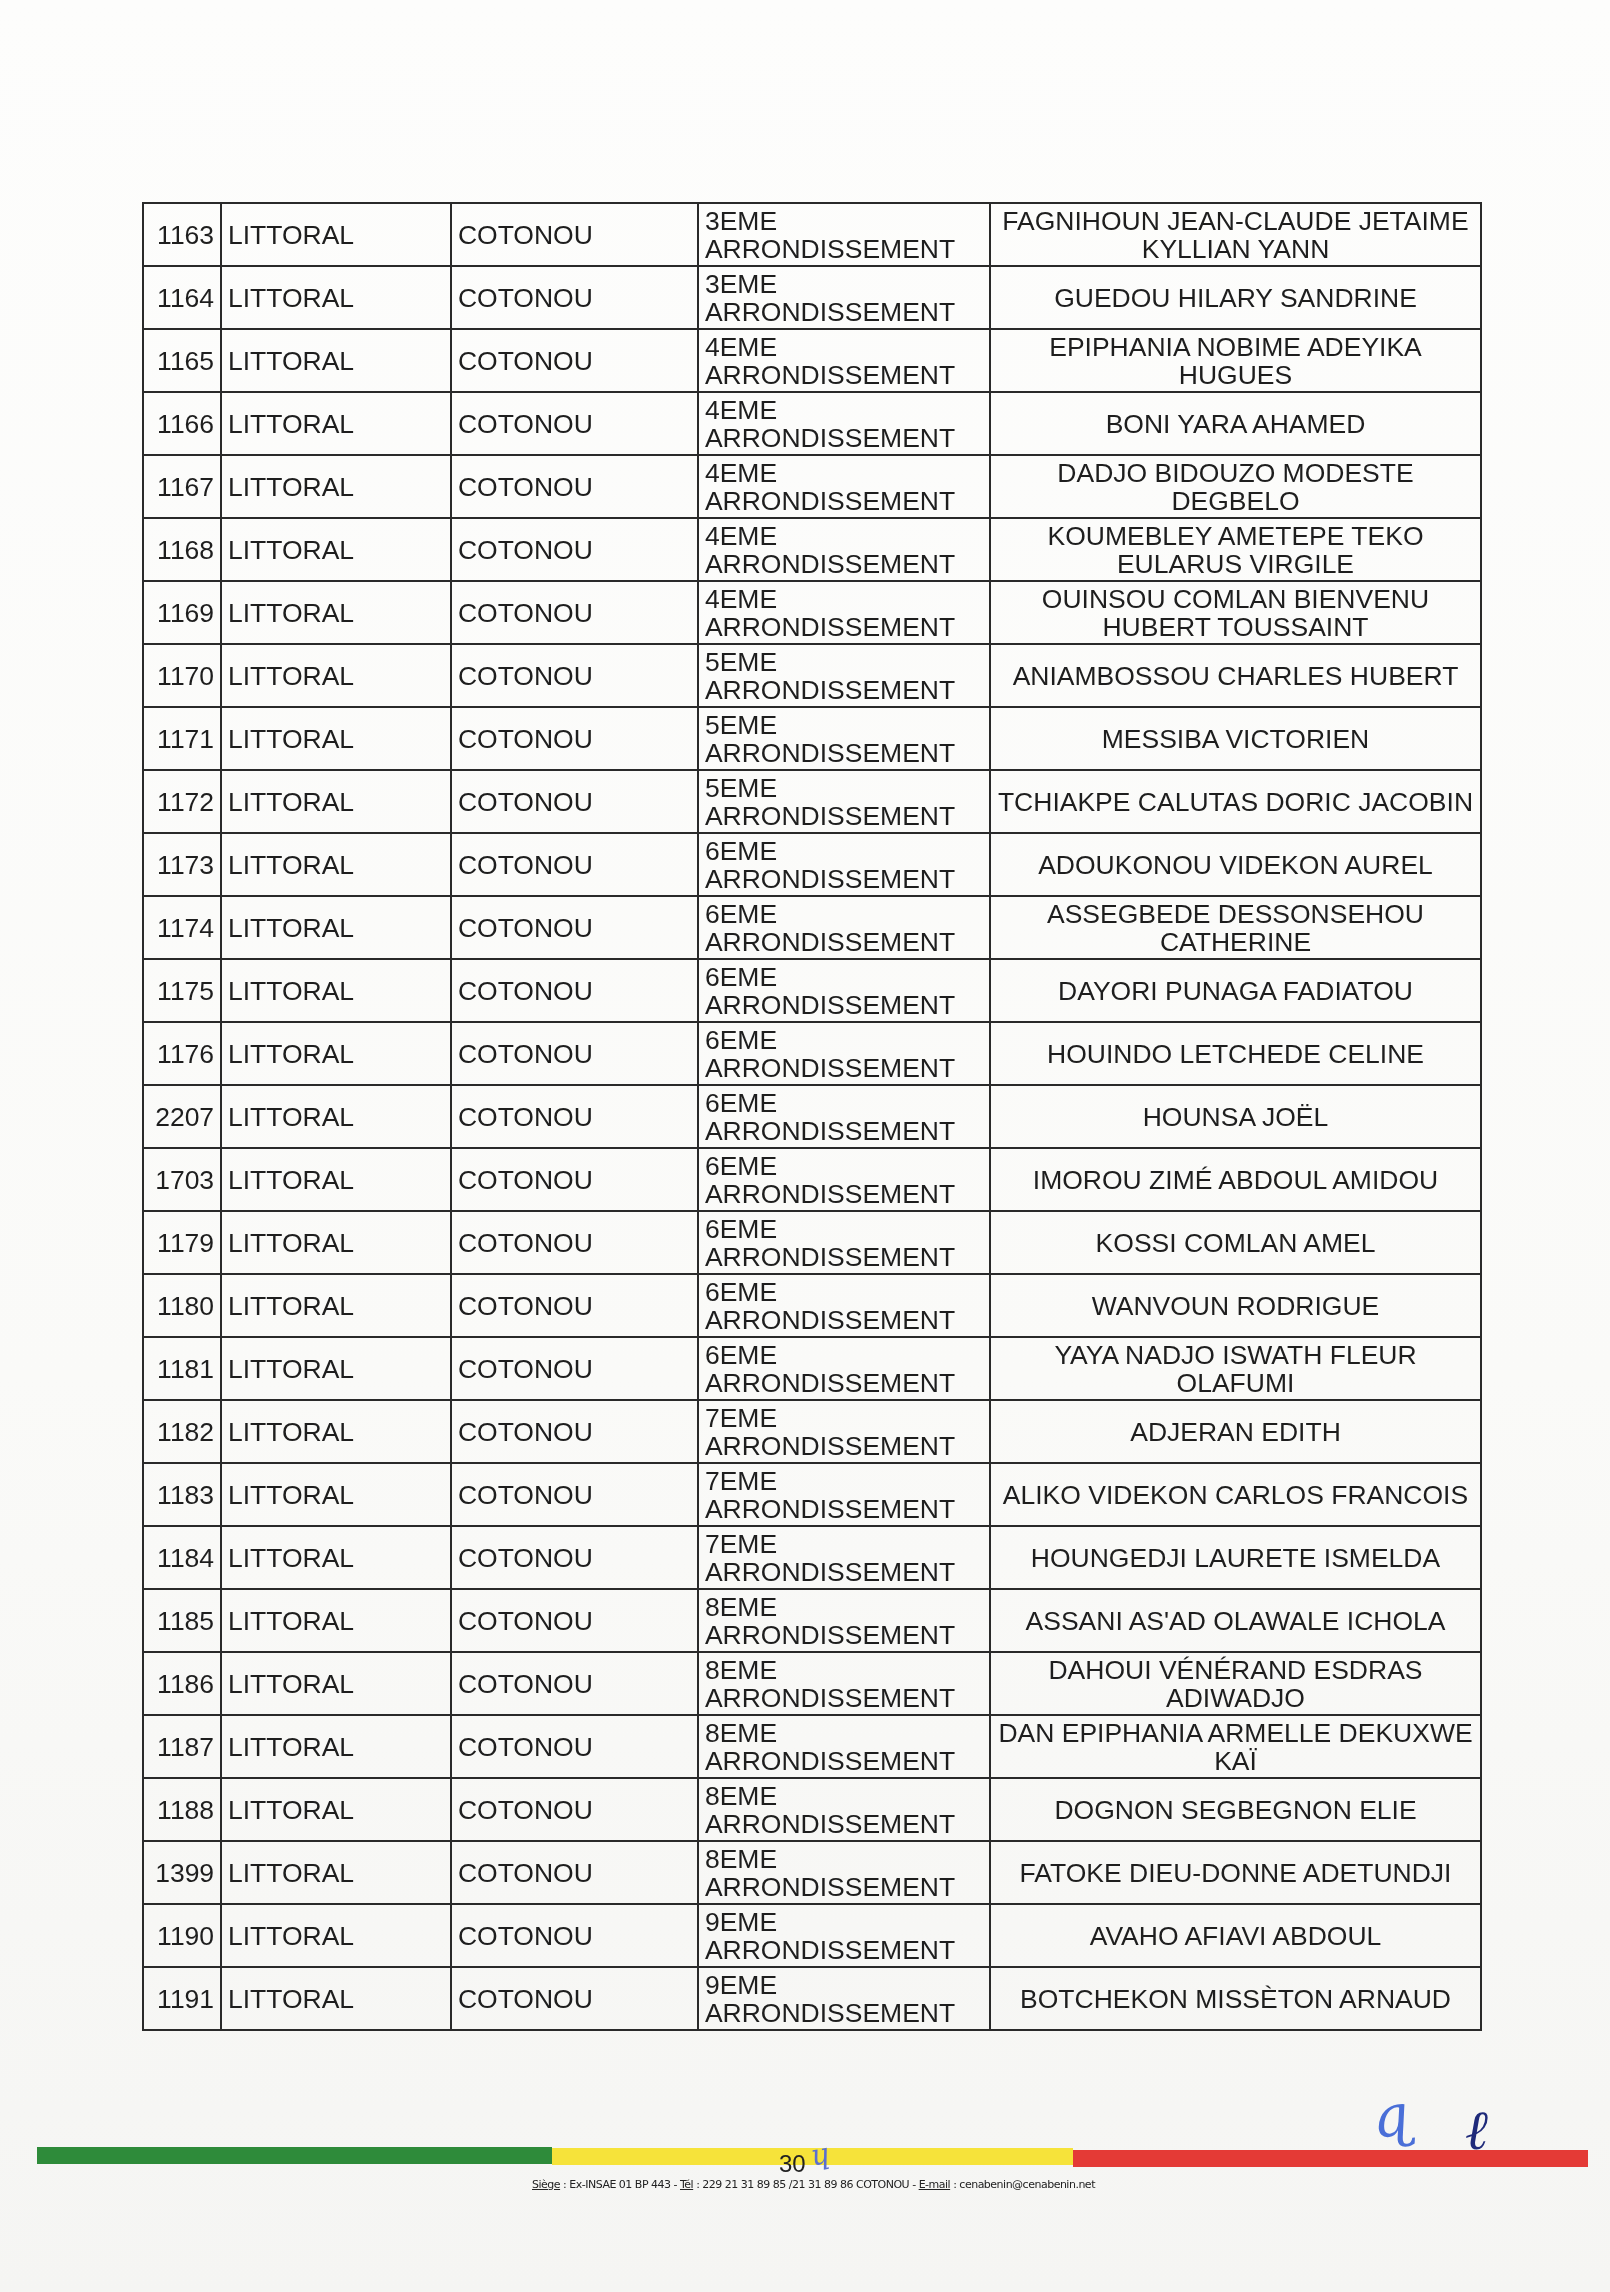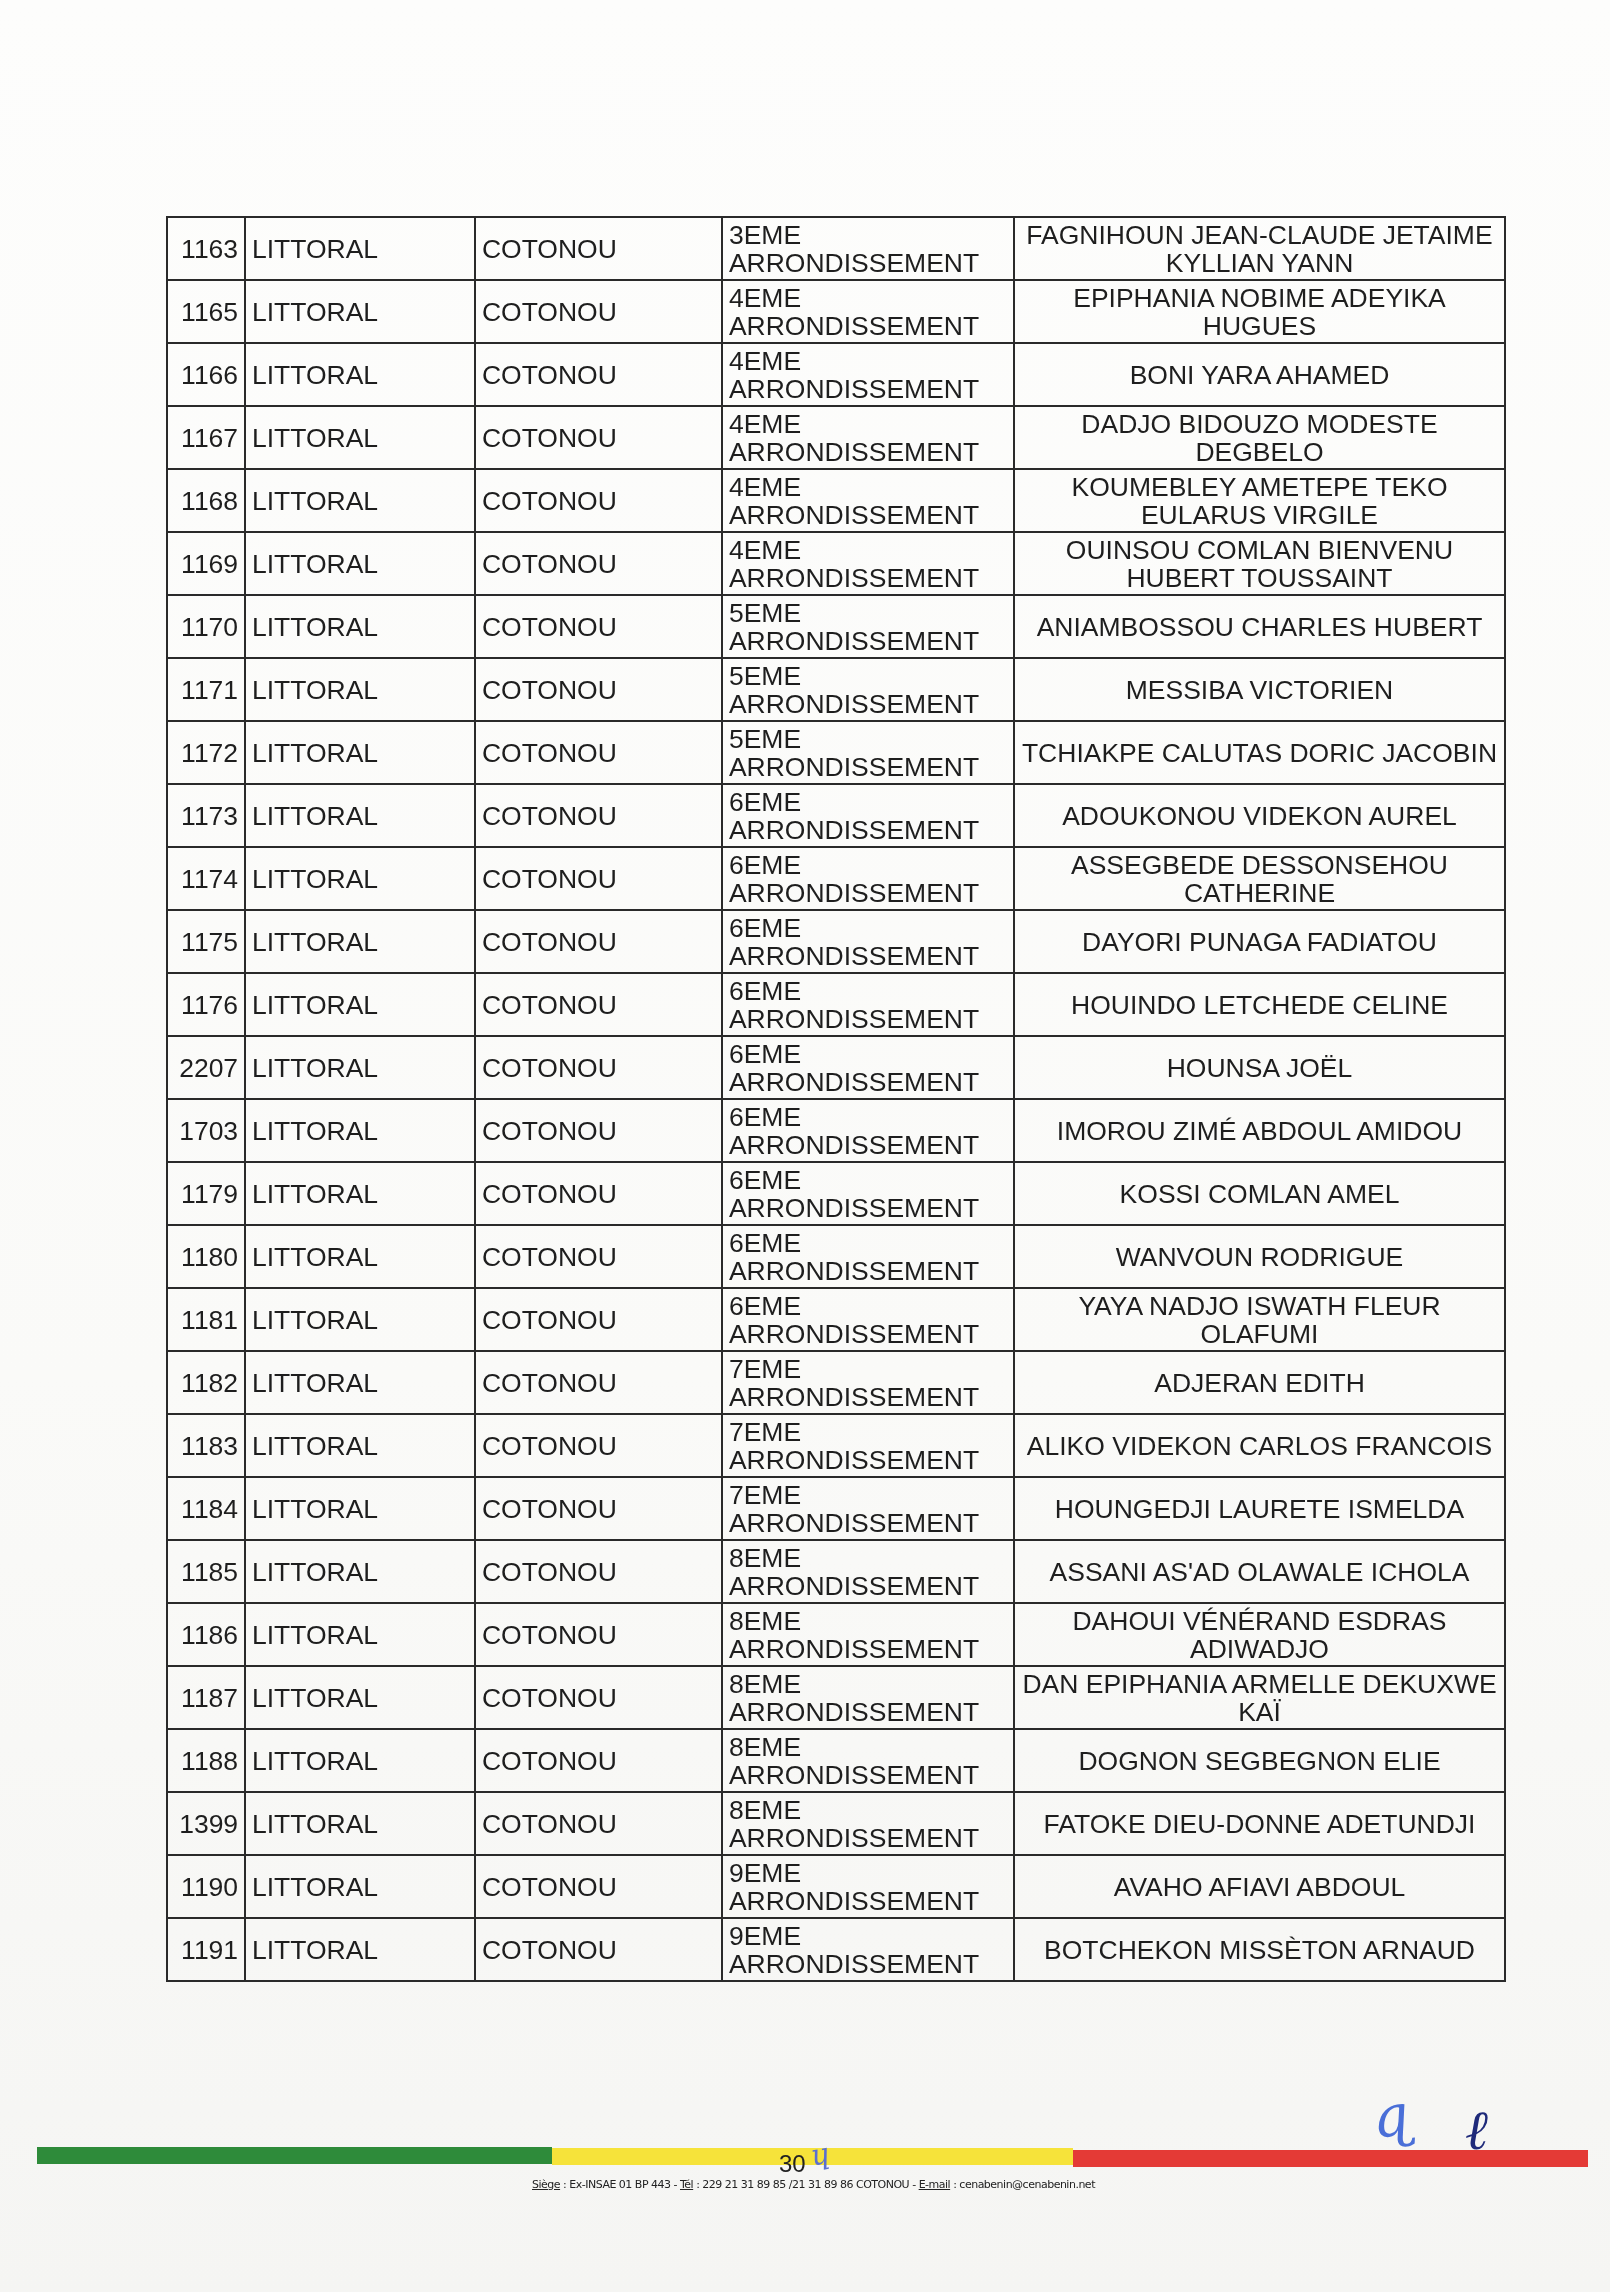--- a/index.html
+++ b/index.html
@@ -17,25 +17,24 @@
     }
     .page {
       position: absolute;
       left: 0; top: 0;
       width: 1610px; height: 2293px;
       background: linear-gradient(180deg, #fdfdfc 0%, #fafaf8 60%, #f5f5f3 100%);
     }
     table.roster {
       position: absolute;
       left: 142px;
-      top: 216px;
+      top: 202px;
       width: 1339px;
       border-collapse: collapse;
       table-layout: fixed;
-      margin-left: 24px;
     }
     table.roster td {
       border: 2px solid #2a2a2a;
       height: 61px;
       padding: 0 5.9px;
       vertical-align: middle;
       font-size: 26.5px;
       line-height: 28px;
       overflow: hidden;
       white-space: normal;
@@ -110,20 +109,30 @@
           <td class="num">1163</td>
           <td class="dep">LITTORAL</td>
           <td class="com">COTONOU</td>
           <td class="arr">
             <span class="arr-line">3EME</span>
             <span class="arr-line">ARRONDISSEMENT</span>
           </td>
           <td class="name">FAGNIHOUN JEAN-CLAUDE JETAIME KYLLIAN YANN</td>
         </tr>
         <tr>
+          <td class="num">1164</td>
+          <td class="dep">LITTORAL</td>
+          <td class="com">COTONOU</td>
+          <td class="arr">
+            <span class="arr-line">3EME</span>
+            <span class="arr-line">ARRONDISSEMENT</span>
+          </td>
+          <td class="name">GUEDOU HILARY SANDRINE</td>
+        </tr>
+        <tr>
           <td class="num">1165</td>
           <td class="dep">LITTORAL</td>
           <td class="com">COTONOU</td>
           <td class="arr">
             <span class="arr-line">4EME</span>
             <span class="arr-line">ARRONDISSEMENT</span>
           </td>
           <td class="name">EPIPHANIA NOBIME ADEYIKA HUGUES</td>
         </tr>
         <tr>

